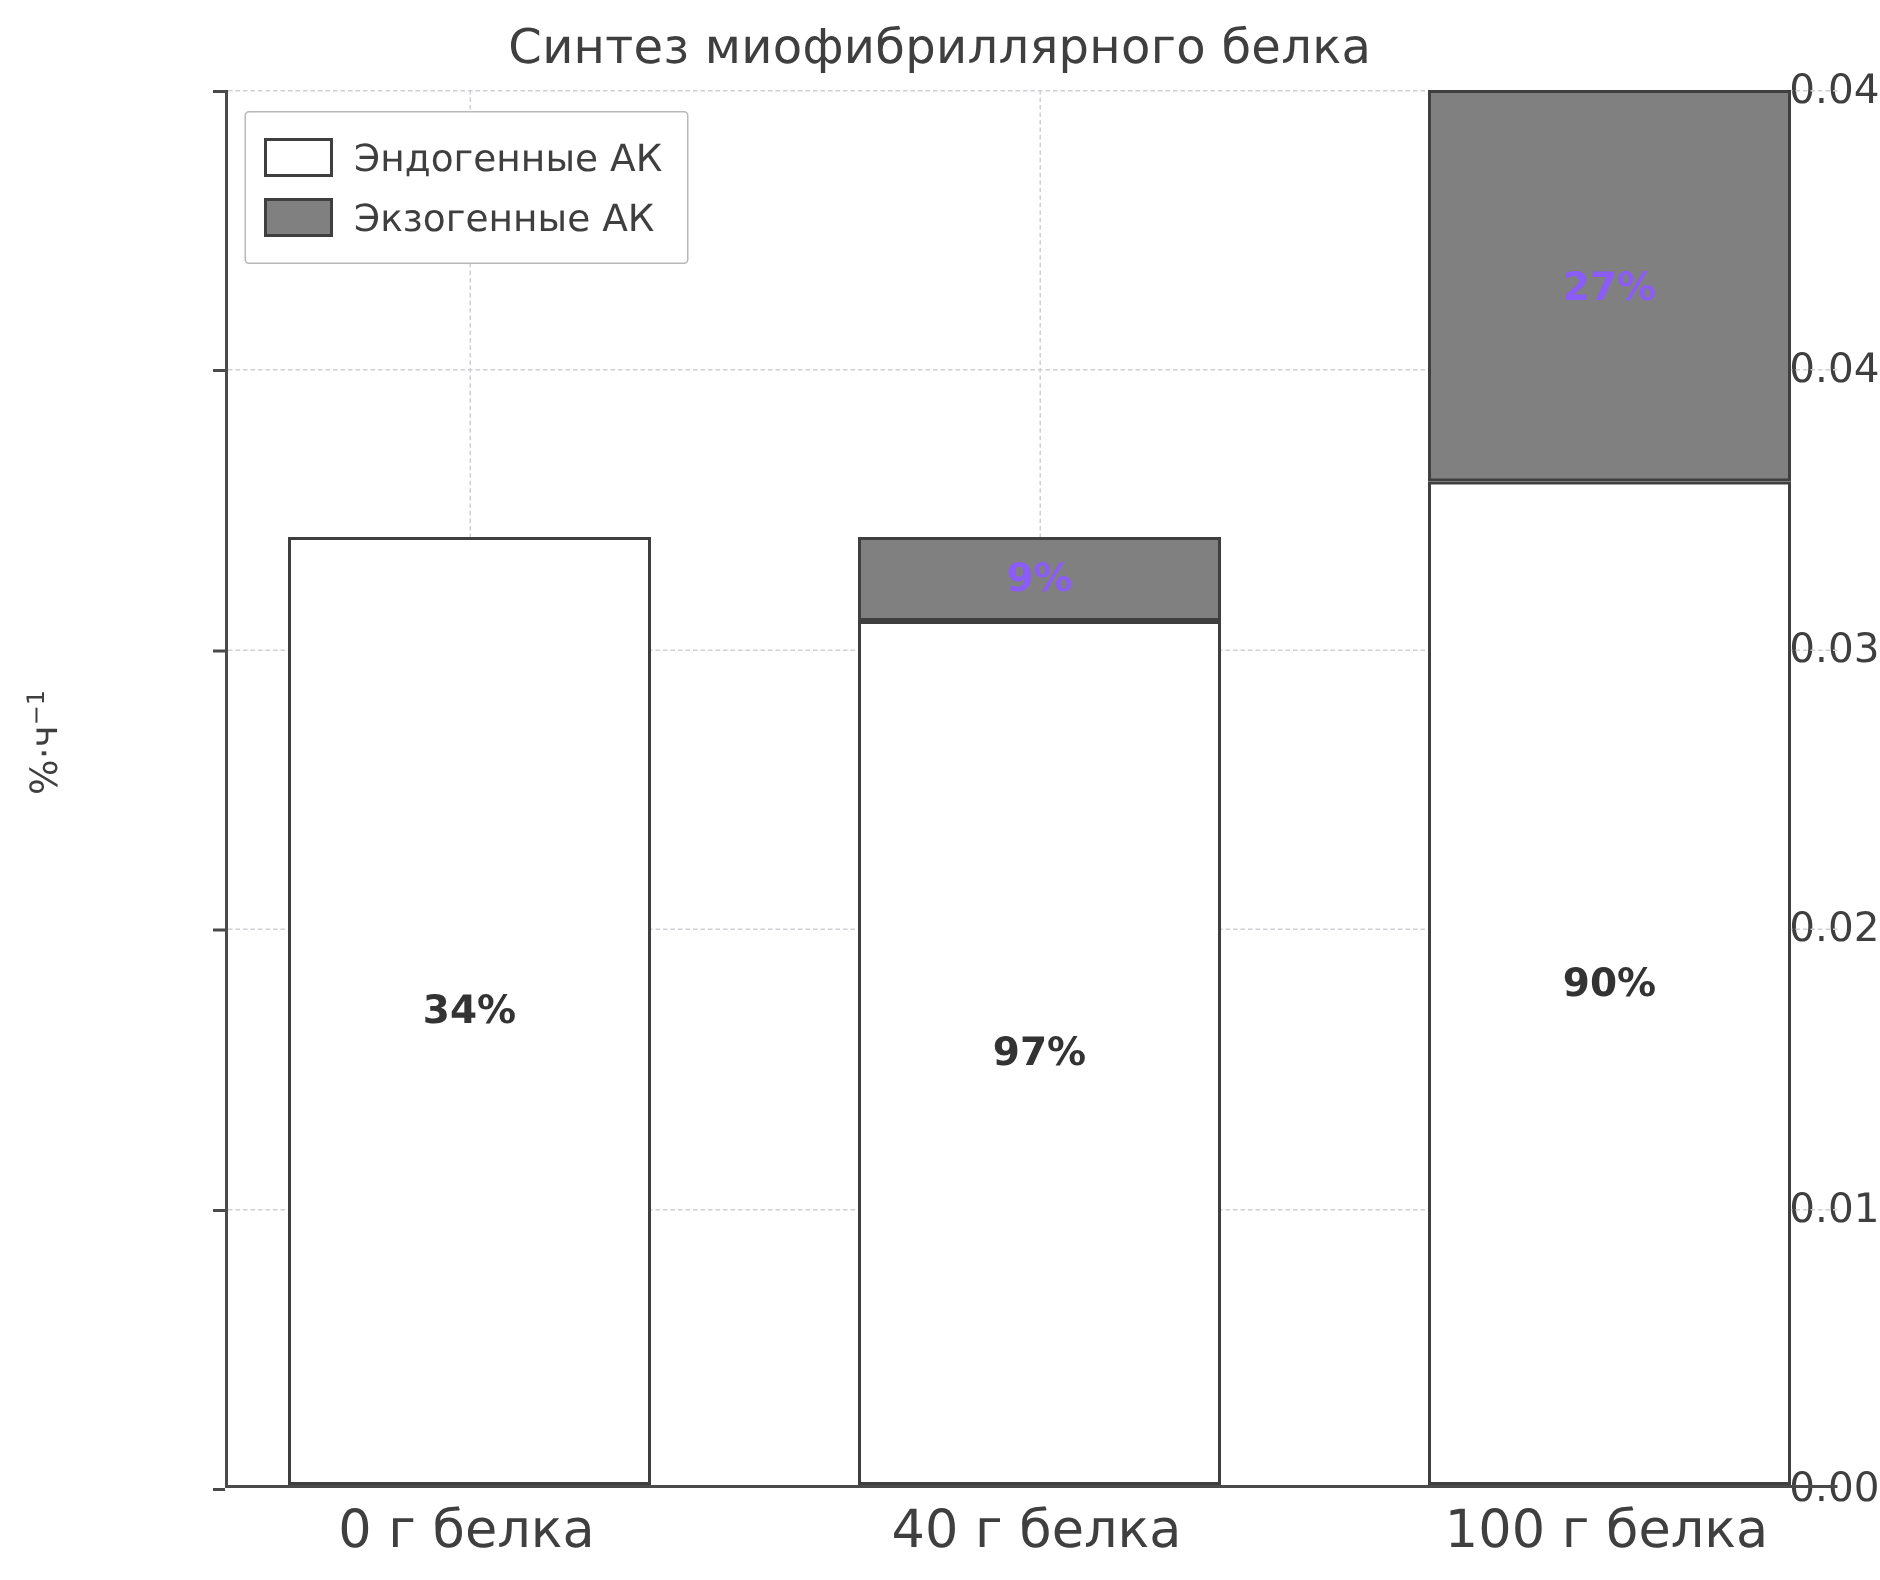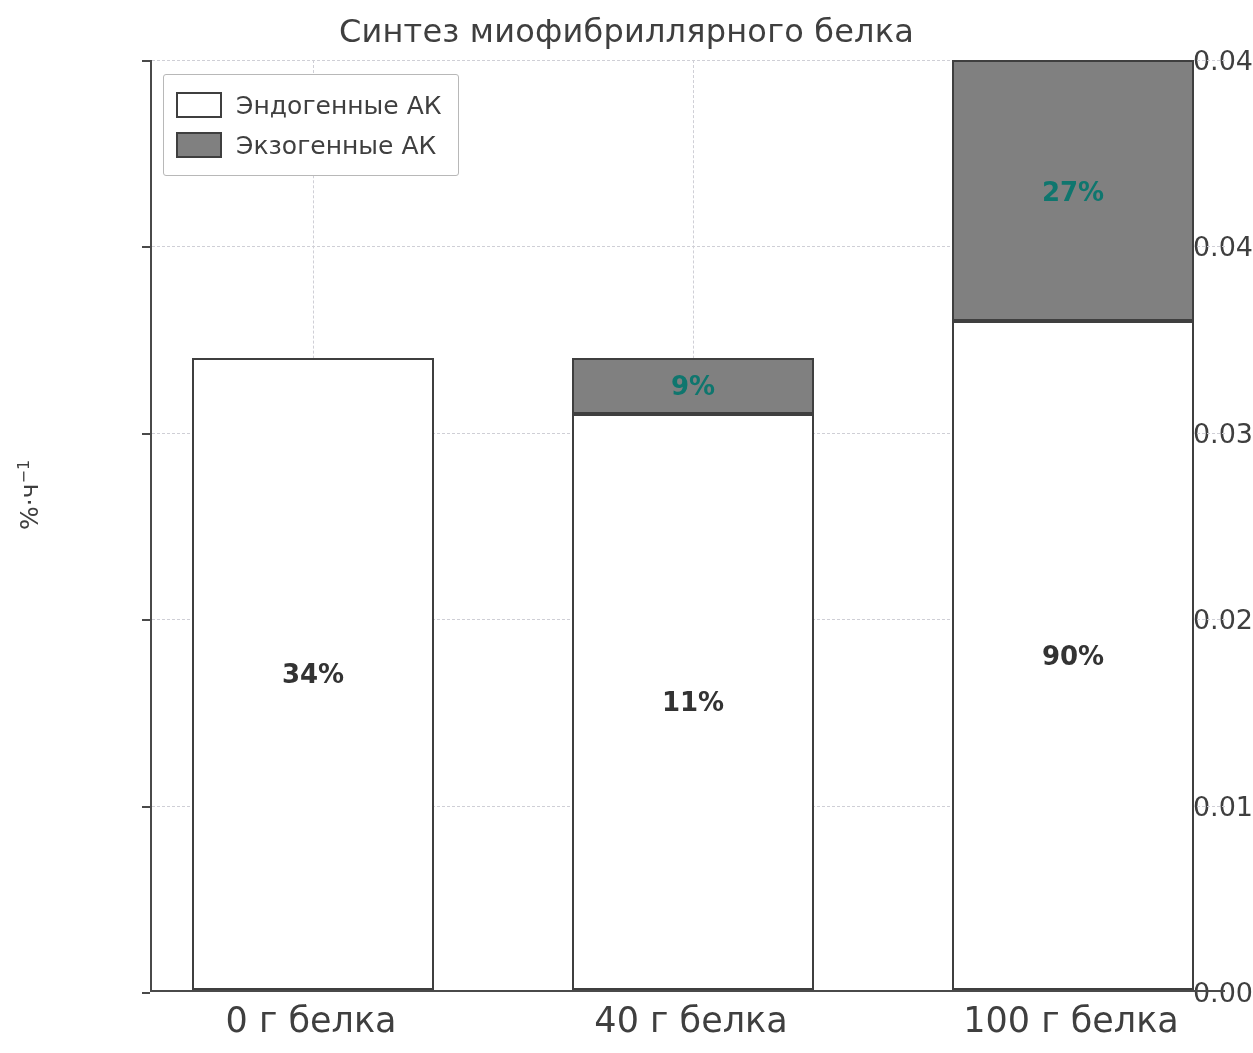--- a/index.html
+++ b/index.html
@@ -118,21 +118,21 @@
   }
   .bar-label {
     position: absolute;
     font-size: 26px;
     font-weight: bold;
     text-align: center;
     transform: translate(-50%, -50%);
     white-space: nowrap;
   }
   .label-dark { color: #333333; }
-  .label-light { color: #0f766e; text-align: right; }
+  .label-light { color: #8b5cf6; text-align: right; }
 
   
   #legend {
     position: absolute;
     left: 163px;
     top: 74px;
     background: #ffffff;
     border: 1.2px solid #b8b8b8;
     border-radius: 3px;
     padding: 10px 16px 10px 12px;
@@ -201,21 +201,21 @@
     <div class="gridline-v" style="left:541px;"></div>
     <div class="gridline-v" style="left:921px;"></div>
 
     <div class="bar-seg bar-endo" style="left:40px; width:242px; top:298.2px; height:631.8px;"></div>
     <div class="bar-label label-dark" style="left:161px; top:614px;">34%</div>
 
     <div class="bar-seg bar-exo" style="left:420px; width:242px; top:298.2px; height:55.9px;"></div>
     <div class="bar-label label-light" style="left:541px; top:326px;">9%</div>
 
     <div class="bar-seg bar-endo" style="left:420px; width:242px; top:354.1px; height:575.9px;"></div>
-    <div class="bar-label label-dark" style="left:541px; top:642px;">11%</div>
+    <div class="bar-label label-dark" style="left:541px; top:642px;">97%</div>
 
     <div class="bar-seg bar-exo" style="left:800px; width:242px; top:0px; height:261px;"></div>
     <div class="bar-label label-light" style="left:921px; top:132px;">27%</div>
 
     <div class="bar-seg bar-endo" style="left:800px; width:242px; top:261px; height:669px;"></div>
     <div class="bar-label label-dark" style="left:921px; top:596px;">90%</div>
 
   </div>
 
   <div id="legend">

